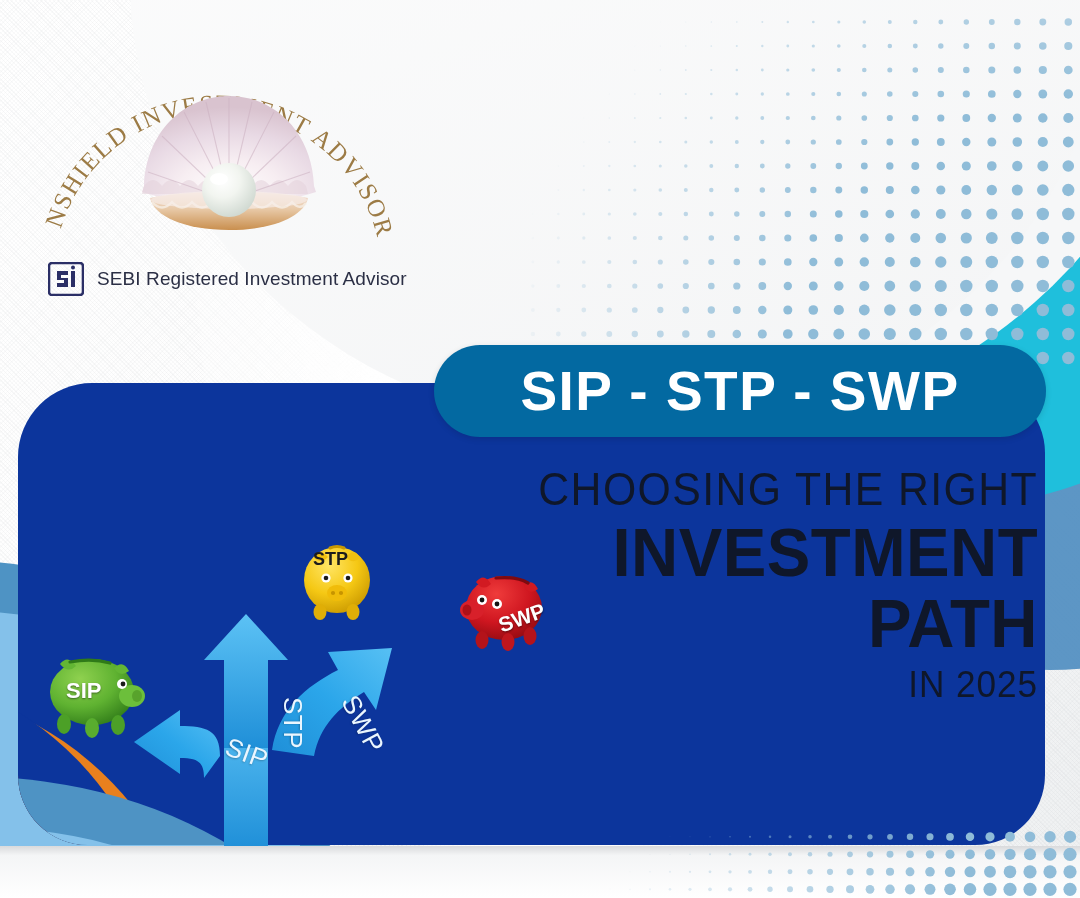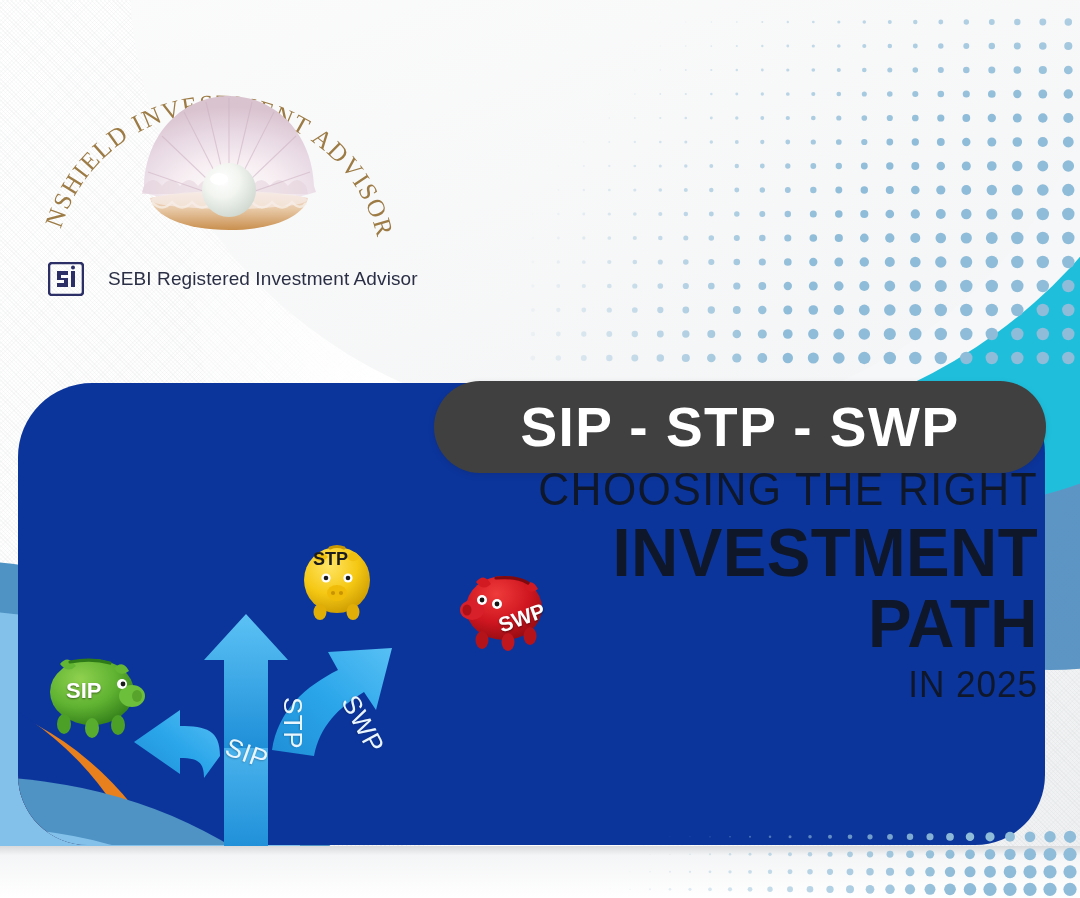--- a/index.html
+++ b/index.html
@@ -117,25 +117,24 @@
   .panel-lowleft .rb{position:absolute;border-radius:50%;}
   .pl-orange{width:640px;height:660px;left:-452px;top:86px;background:#e8801e;}
   .pl-navy  {width:620px;height:640px;left:-470px;top:66px;background:#0c359c;}
   .pl-bluedk{width:800px;height:560px;left:-452px;top:176px;background:#4e93c4;}
   .pl-bluelt{width:740px;height:470px;left:-422px;top:226px;background:#84c1ea;}
 
   
   .pill{
     position:absolute;
     left:434px;top:345px;width:612px;height:92px;
-    background:#404040;
+    background:#0369a1;
     border-radius:46px;
     display:flex;align-items:center;justify-content:center;
     box-shadow:0 2px 6px rgba(0,0,0,.12);
-    margin-top:36px;
   }
   .pill-text{
     color:#ffffff;
     font-size:55px;
     font-weight:bold;
     letter-spacing:1.5px;
     font-family:"Liberation Sans", sans-serif;
     white-space:nowrap;
   }
 
@@ -185,21 +184,21 @@
     font-family:"Liberation Sans", sans-serif;
   }
 
   
   .logo-wrap{position:absolute;left:38px;top:36px;width:360px;height:260px;}
   .logo-arc{position:absolute;left:0;top:0;width:360px;height:210px;}
   .shell{position:absolute;left:96px;top:44px;width:190px;height:160px;}
 
   .sebi-row{
     position:absolute;left:48px;top:262px;
-    display:flex;align-items:center;gap:24px;
+    display:flex;align-items:center;gap:13px;
   }
   .sebi-mark{width:36px;height:34px;}
   .sebi-text{
     font-size:19px;color:#2b2f45;font-weight:500;
     letter-spacing:.1px;
     font-family:"Liberation Sans", sans-serif;
     white-space:nowrap;
   }
 
   

